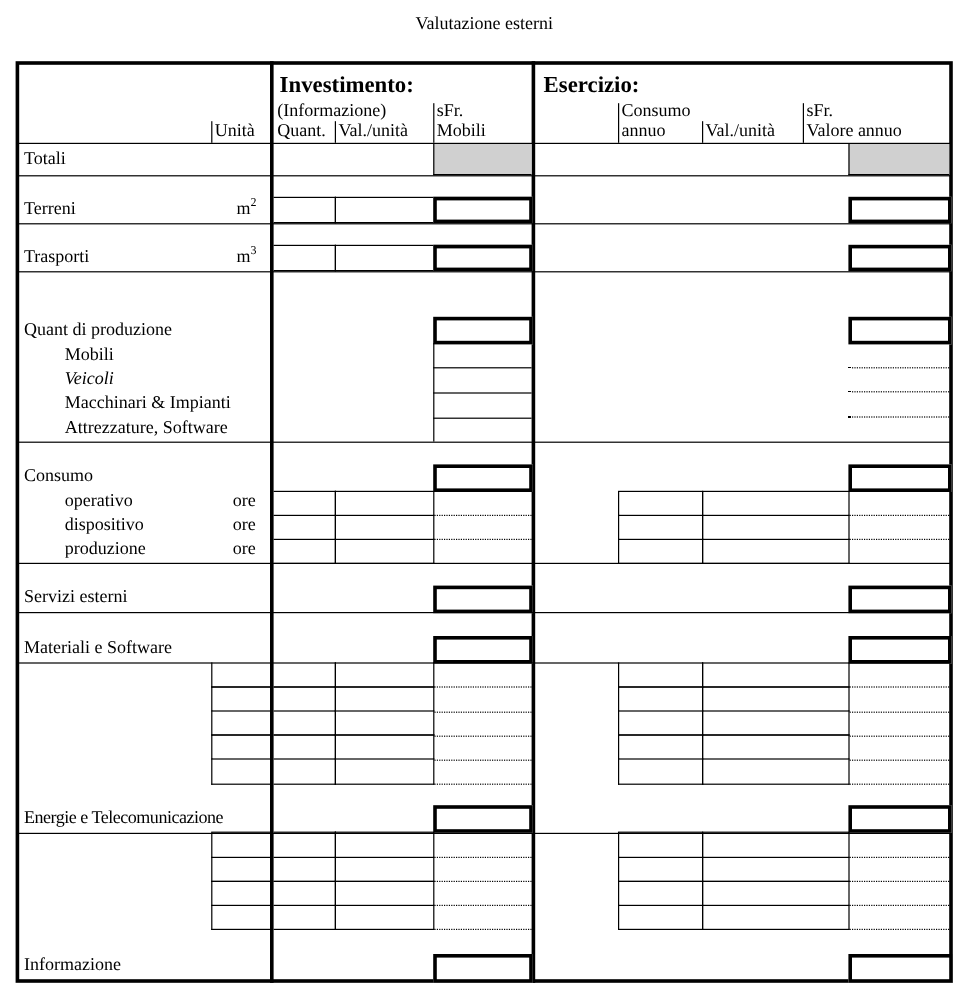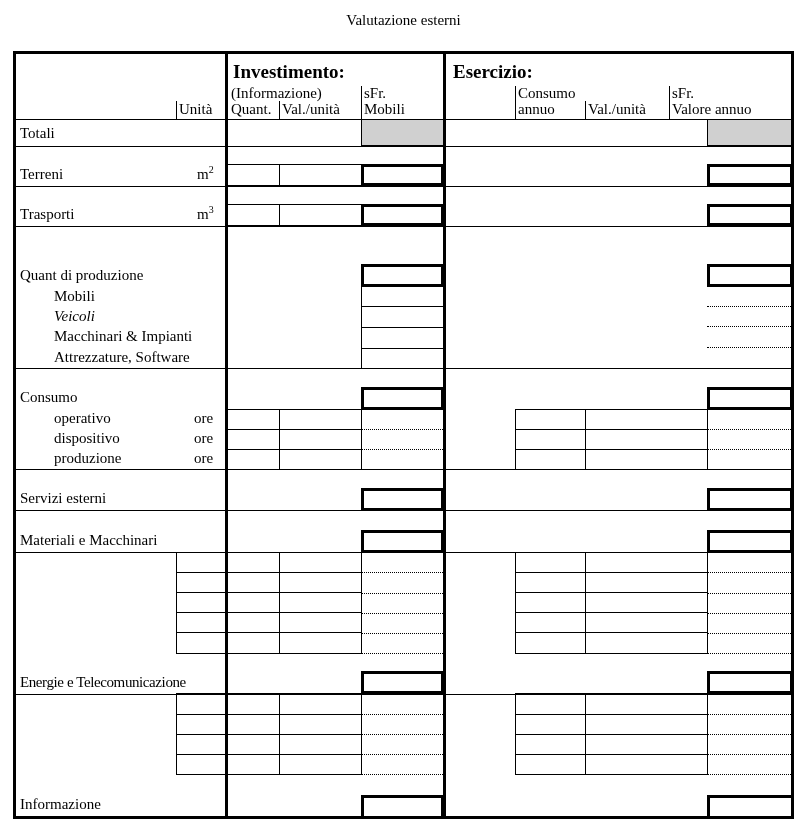--- a/index.html
+++ b/index.html
@@ -122,21 +122,21 @@
 <div class="dot" style="left:708px;top:429px;width:83px;"></div>
 <div class="dot" style="left:708px;top:449px;width:83px;"></div>
 
 <div class="hl" style="left:15px;top:469px;width:777px;"></div>
 
 <div class="t" style="left:20px;top:491px;">Servizi esterni</div>
 <div class="box" style="left:361px;top:488px;width:83px;height:23px;"></div>
 <div class="box" style="left:707px;top:488px;width:86px;height:23px;"></div>
 <div class="hl" style="left:15px;top:510px;width:777px;"></div>
 
-<div class="t" style="left:20px;top:533px;">Materiali e Macchinari</div>
+<div class="t" style="left:20px;top:533px;">Materiali e Software</div>
 <div class="box" style="left:361px;top:530px;width:83px;height:23px;"></div>
 <div class="box" style="left:707px;top:530px;width:86px;height:23px;"></div>
 <div class="hl" style="left:15px;top:552px;width:777px;"></div>
 
 <div class="abs" style="left:0;top:0;">
   <div class="cell" style="left:176px;top:552px;width:51px;height:21px;border-top:none;"></div>
   <div class="cell" style="left:176px;top:572px;width:51px;height:21px;"></div>
   <div class="cell" style="left:176px;top:592px;width:51px;height:21px;border-top:none;"></div>
   <div class="cell" style="left:176px;top:612px;width:51px;height:21px;"></div>
   <div class="cell" style="left:176px;top:632px;width:51px;height:22px;border-top:none;"></div>

